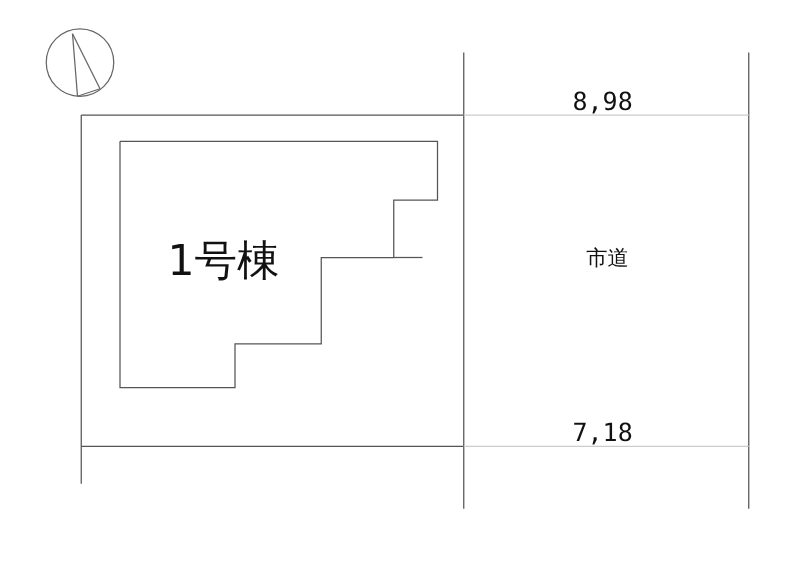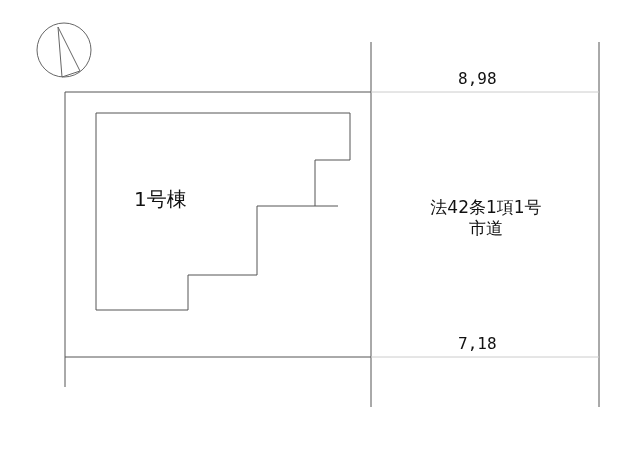--- a/index.html
+++ b/index.html
@@ -1,20 +1,20 @@
 <!DOCTYPE html>
 <html><head>
 <meta charset="utf-8">
 <style>
   html,body{margin:0;padding:0;background:#fff;}
   body{width:640px;height:453px;position:relative;overflow:hidden;font-family:"DejaVu Sans","Liberation Sans",sans-serif;}
   svg{position:absolute;left:0;top:0;}
   .lbl{position:absolute;color:#111;white-space:nowrap;}
-  .dim{font-family:"DejaVu Sans Mono","Liberation Mono",monospace;font-size:16px;}
-  .building{font-size:20px;left:134px;top:186px;}
+  .dim{font-family:"DejaVu Sans Mono","Liberation Mono",monospace;font-size:20px;}
+  .building{font-size:34px;left:134px;top:186px;}
   .road{font-size:17px;text-align:center;width:200px;left:386px;top:197px;line-height:21px;}
 </style>
 </head>
 <body>
 
 <svg width="640" height="453" viewBox="0 0 640 453">
 
   <g stroke="#666" fill="none" stroke-width="1">
     <circle cx="64" cy="50" r="27"></circle>
     <line x1="58" y1="27" x2="62" y2="77"></line>
@@ -37,18 +37,17 @@
     <line x1="371" y1="357" x2="599" y2="357"></line>
   </g>
 
   <polyline stroke="#555" stroke-width="1" fill="none" points="96,113 350,113 350,160 315,160 315,206 257,206 257,275 188,275 188,310 96,310 96,113"></polyline>
   <line x1="315" y1="206" x2="338" y2="206" stroke="#555" stroke-width="1"></line>
 </svg>
 
 <div class="lbl building">1号棟</div>
 
 <div class="lbl road">
-  <div>法42条1項1号</div>
   <div>市道</div>
 </div>
 
 <div class="lbl dim" style="left:458px;top:69px;">8,98</div>
 <div class="lbl dim" style="left:458px;top:334px;">7,18</div>
 
 </body></html>

